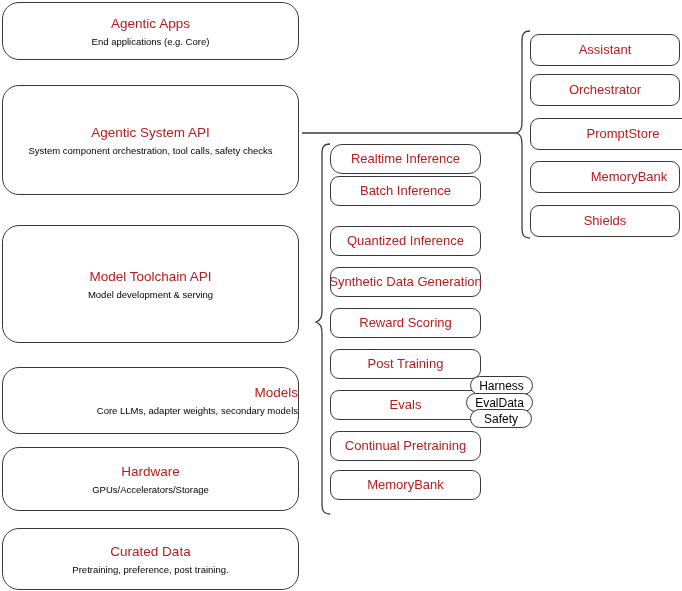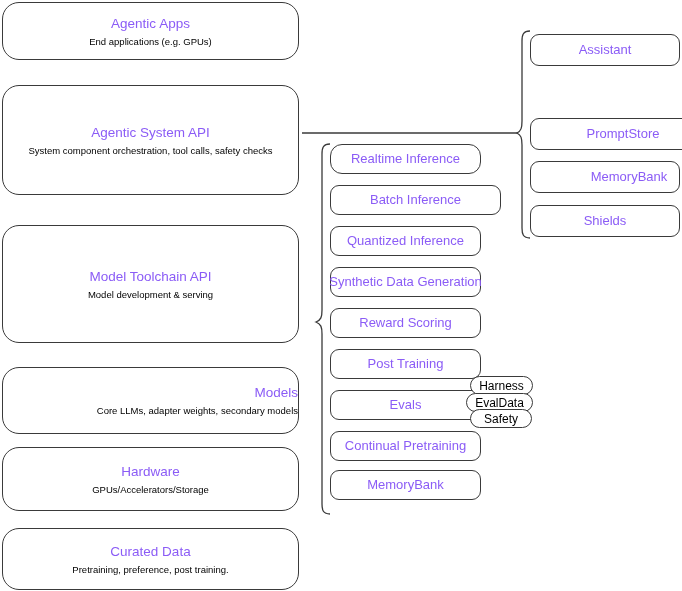--- a/index.html
+++ b/index.html
@@ -19,21 +19,21 @@
     display:flex;
     flex-direction:column;
     align-items:center;
     justify-content:center;
     text-align:center;
     z-index:3;
   }
   .box .title{
     font-size:13.5px;
     line-height:17px;
-    color:#8b5cf6;
+    color:#b91c1c;
     white-space:nowrap;
   }
   .box .sub{
     font-size:9.5px;
     line-height:13px;
     color:#000;
     margin-top:3px;
     white-space:nowrap;
   }
 
@@ -89,21 +89,21 @@
                L 322 310
                C 322 317 321 320 316 322
                C 321 324 322 327 322 334
                L 322 504
                C 322 510 323 514 330 514" stroke="#3a3a3a" stroke-width="1.3" fill="none"></path>
     </svg>
   </div>
 
   <div class="box layer" style="left:2px;top:2px;width:297px;height:58px;">
     <div class="title">Agentic Apps</div>
-    <div class="sub">End applications (e.g. GPUs)</div>
+    <div class="sub">End applications (e.g. Core)</div>
   </div>
 
   <div class="box layer" style="left:2px;top:85px;width:297px;height:110px;">
     <div class="title">Agentic System API</div>
     <div class="sub">System component orchestration, tool calls, safety checks</div>
   </div>
 
   <div class="box layer" style="left:2px;top:225px;width:297px;height:118px;">
     <div class="title">Model Toolchain API</div>
     <div class="sub">Model development &amp; serving</div>
@@ -121,21 +121,21 @@
 
   <div class="box layer" style="left:2px;top:528px;width:297px;height:62px;">
     <div class="title">Curated Data</div>
     <div class="sub">Pretraining, preference, post training.</div>
   </div>
 
   <div class="box item" style="left:330px;top:144px;width:151px;height:30px;border-radius:12px;">
     <div class="title">Realtime Inference</div>
   </div>
 
-  <div class="box item" style="left:330px;top:185px;width:171px;height:30px;">
+  <div class="box item" style="left:330px;top:176px;width:151px;height:30px;">
     <div class="title">Batch Inference</div>
   </div>
 
   <div class="box item" style="left:330px;top:226px;width:151px;height:30px;">
     <div class="title">Quantized Inference</div>
   </div>
 
   <div class="box item" style="left:330px;top:267px;width:151px;height:30px;">
     <div class="title">Synthetic Data Generation</div>
   </div>
@@ -169,20 +169,23 @@
   </div>
 
   <div class="pill" style="left:470px;top:409px;width:62px;height:19px;z-index:9;">
     <span>Safety</span>
   </div>
 
   <div class="box item" style="left:530px;top:34px;width:150px;height:32px;">
     <div class="title">Assistant</div>
   </div>
 
+  <div class="box item" style="left:530px;top:74px;width:150px;height:32px;">
+    <div class="title">Orchestrator</div>
+  </div>
 
   <div class="box item" style="left:530px;top:118px;width:162px;height:32px;padding-left:24px;">
     <div class="title">PromptStore</div>
   </div>
 
   <div class="box item" style="left:530px;top:161px;width:150px;height:32px;padding-left:48px;">
     <div class="title">MemoryBank</div>
   </div>
 
   <div class="box item" style="left:530px;top:205px;width:150px;height:32px;">

